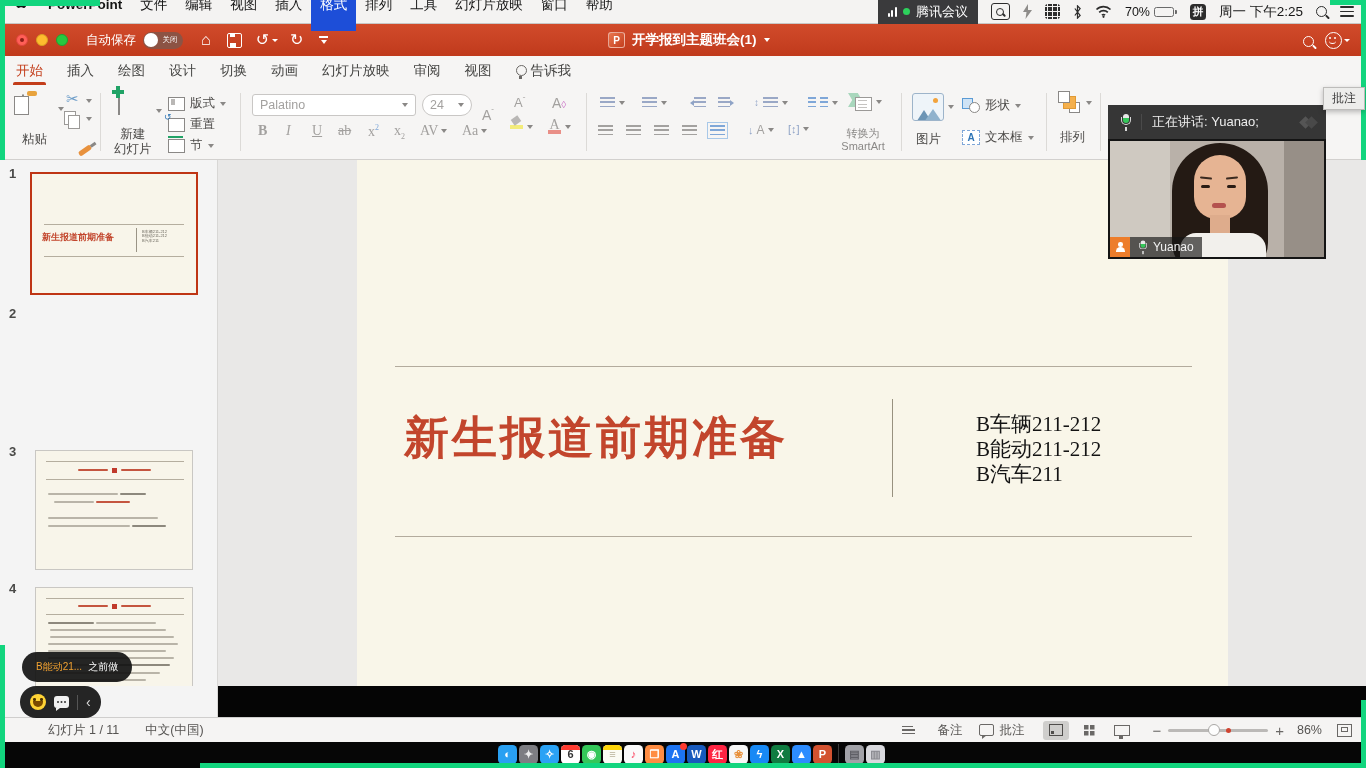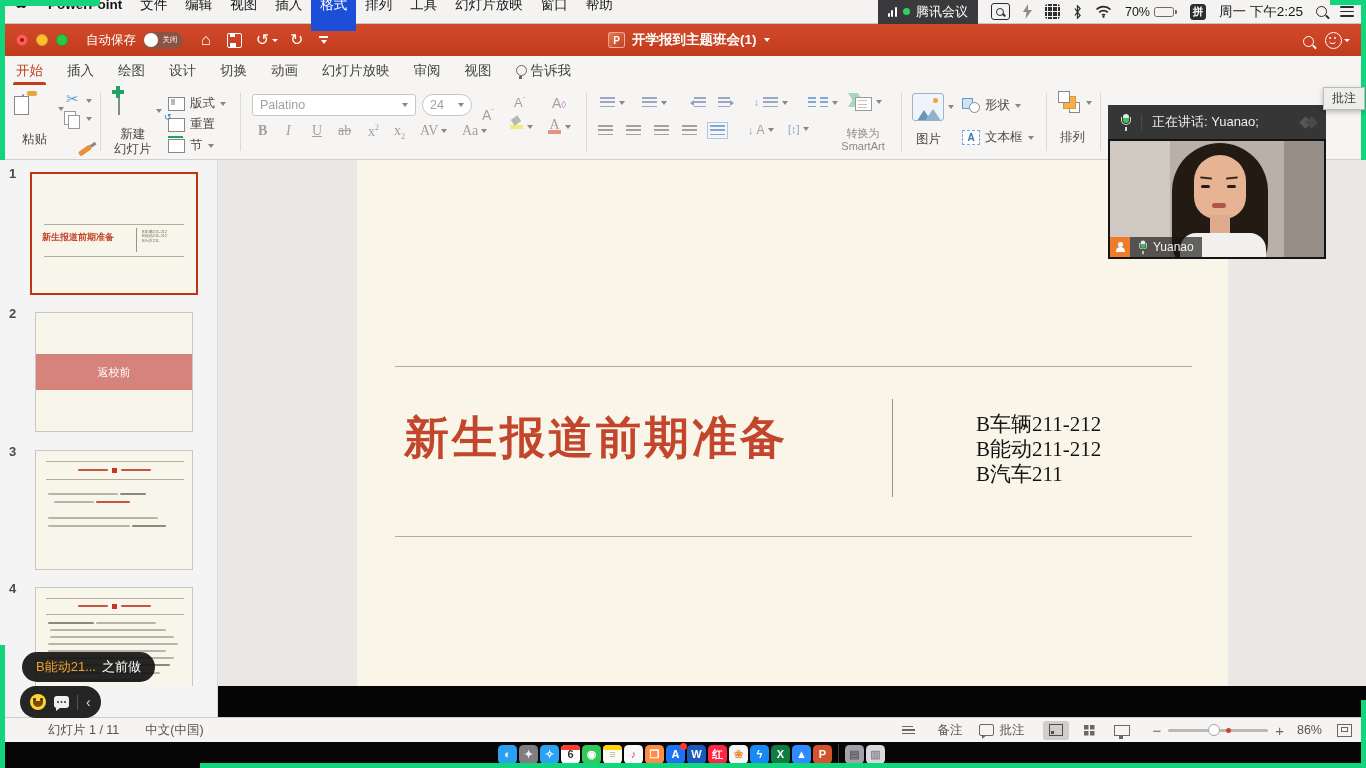--- a/index.html
+++ b/index.html
@@ -193,21 +193,21 @@
   .lips{position:absolute;left:102px;top:62px;width:14px;height:5px;border-radius:3px;background:#b4524e;}
   .shirt{position:absolute;left:70px;top:92px;width:86px;height:30px;border-radius:16px 16px 0 0;background:#f2f0ec;}
   .neck{position:absolute;left:100px;top:74px;width:20px;height:22px;background:#deac8c;}
   #vid-personbox{position:absolute;left:0;bottom:0;width:20px;height:20px;background:#ed7d2b;display:flex;align-items:center;justify-content:center;}
   .pers{position:relative;width:10px;height:10px;}
   .pers:before{content:"";position:absolute;left:3px;top:0;width:4.5px;height:4.5px;border-radius:50%;background:#fff;}
   .pers:after{content:"";position:absolute;left:0.5px;top:5px;width:9px;height:5px;border-radius:5px 5px 0 0;background:#fff;}
   #vid-label{position:absolute;left:20px;bottom:0;height:20px;background:rgba(20,20,20,.65);display:flex;align-items:center;gap:5px;
              padding:0 8px;color:#f2f2f2;font-size:12px;}
   #chatpill{left:22px;top:652px;width:auto;height:30px;background:rgba(18,18,18,.92);border-radius:16px;display:flex;align-items:center;
-            padding:0 14px;font-size:13px;z-index:60;}
+            padding:0 14px;font-size:10px;z-index:60;}
   #reactbar{left:20px;top:686px;height:32px;background:rgba(18,18,18,.92);border-radius:17px;display:flex;align-items:center;gap:8px;
             padding:0 10px;z-index:60;}
   .emoji{width:16px;height:16px;border-radius:50%;background:#ffd335;position:relative;}
   .emoji:before{content:"";position:absolute;left:3px;top:4px;width:2.5px;height:2.5px;border-radius:50%;background:#4a3000;box-shadow:7px 0 0 #4a3000;}
   .emoji:after{content:"";position:absolute;left:3px;top:7px;width:10px;height:6px;border-radius:0 0 8px 8px;background:#7a4a00;}
   .chatic{width:15px;height:12px;background:#f0f0f0;border-radius:3px;position:relative;}
   .chatic:before{content:"";position:absolute;left:3px;top:5px;width:2px;height:2px;background:#333;border-radius:50%;box-shadow:3.5px 0 0 #333,7px 0 0 #333;}
   .chatic:after{content:"";position:absolute;left:2px;bottom:-3px;width:0;height:0;border-top:3.5px solid #f0f0f0;border-right:4.5px solid transparent;}
   .rdiv{width:1px;height:15px;background:#555;}
   .chevl{color:#ddd;font-size:14px;line-height:14px;}
@@ -515,23 +515,20 @@
     <div style="position:absolute;left:104px;top:54px;width:1px;height:24px;background:#9a9486;"></div>
     <div id="t1-side" style="position:absolute;left:110px;top:55px;font-size:8px;line-height:9px;color:#6e6a60;transform:scale(.5);transform-origin:left top;white-space:nowrap;">
         <div>B车辆211-212</div>
         <div>B能动211-212</div>
         <div>B汽车211</div>
       </div>
     <div class="thline" style="left:12px;top:82px;width:140px;"></div>
   </div>
 
   <span class="thumbnum" style="left:9px;top:306px;">2</span>
-  <div class="thumb" style="left:35px;top:312px;width:158px;height:120px;">
-    <div style="position:absolute;left:0;top:41px;width:100%;height:36px;background:#d5837b;display:flex;align-items:center;justify-content:center;color:#fff;font-size:11px;">返校前</div>
-  </div>
 
   <span class="thumbnum" style="left:9px;top:444px;">3</span>
   <div class="thumb" style="left:35px;top:450px;width:158px;height:120px;">
     <div class="thline" style="left:10px;top:10px;width:138px;"></div>
     <div class="tbar rd" style="left:42px;top:18px;width:30px;"></div>
       <div class="thdr-sq" style="left:76px;top:16.5px;"></div>
       <div class="tbar rd" style="left:85px;top:18px;width:30px;"></div>
     <div class="thline" style="left:10px;top:28px;width:138px;"></div>
     <div class="tbar" style="left:12px;top:42px;width:70px;"></div>
       <div class="tbar dk" style="left:84px;top:42px;width:26px;"></div>

